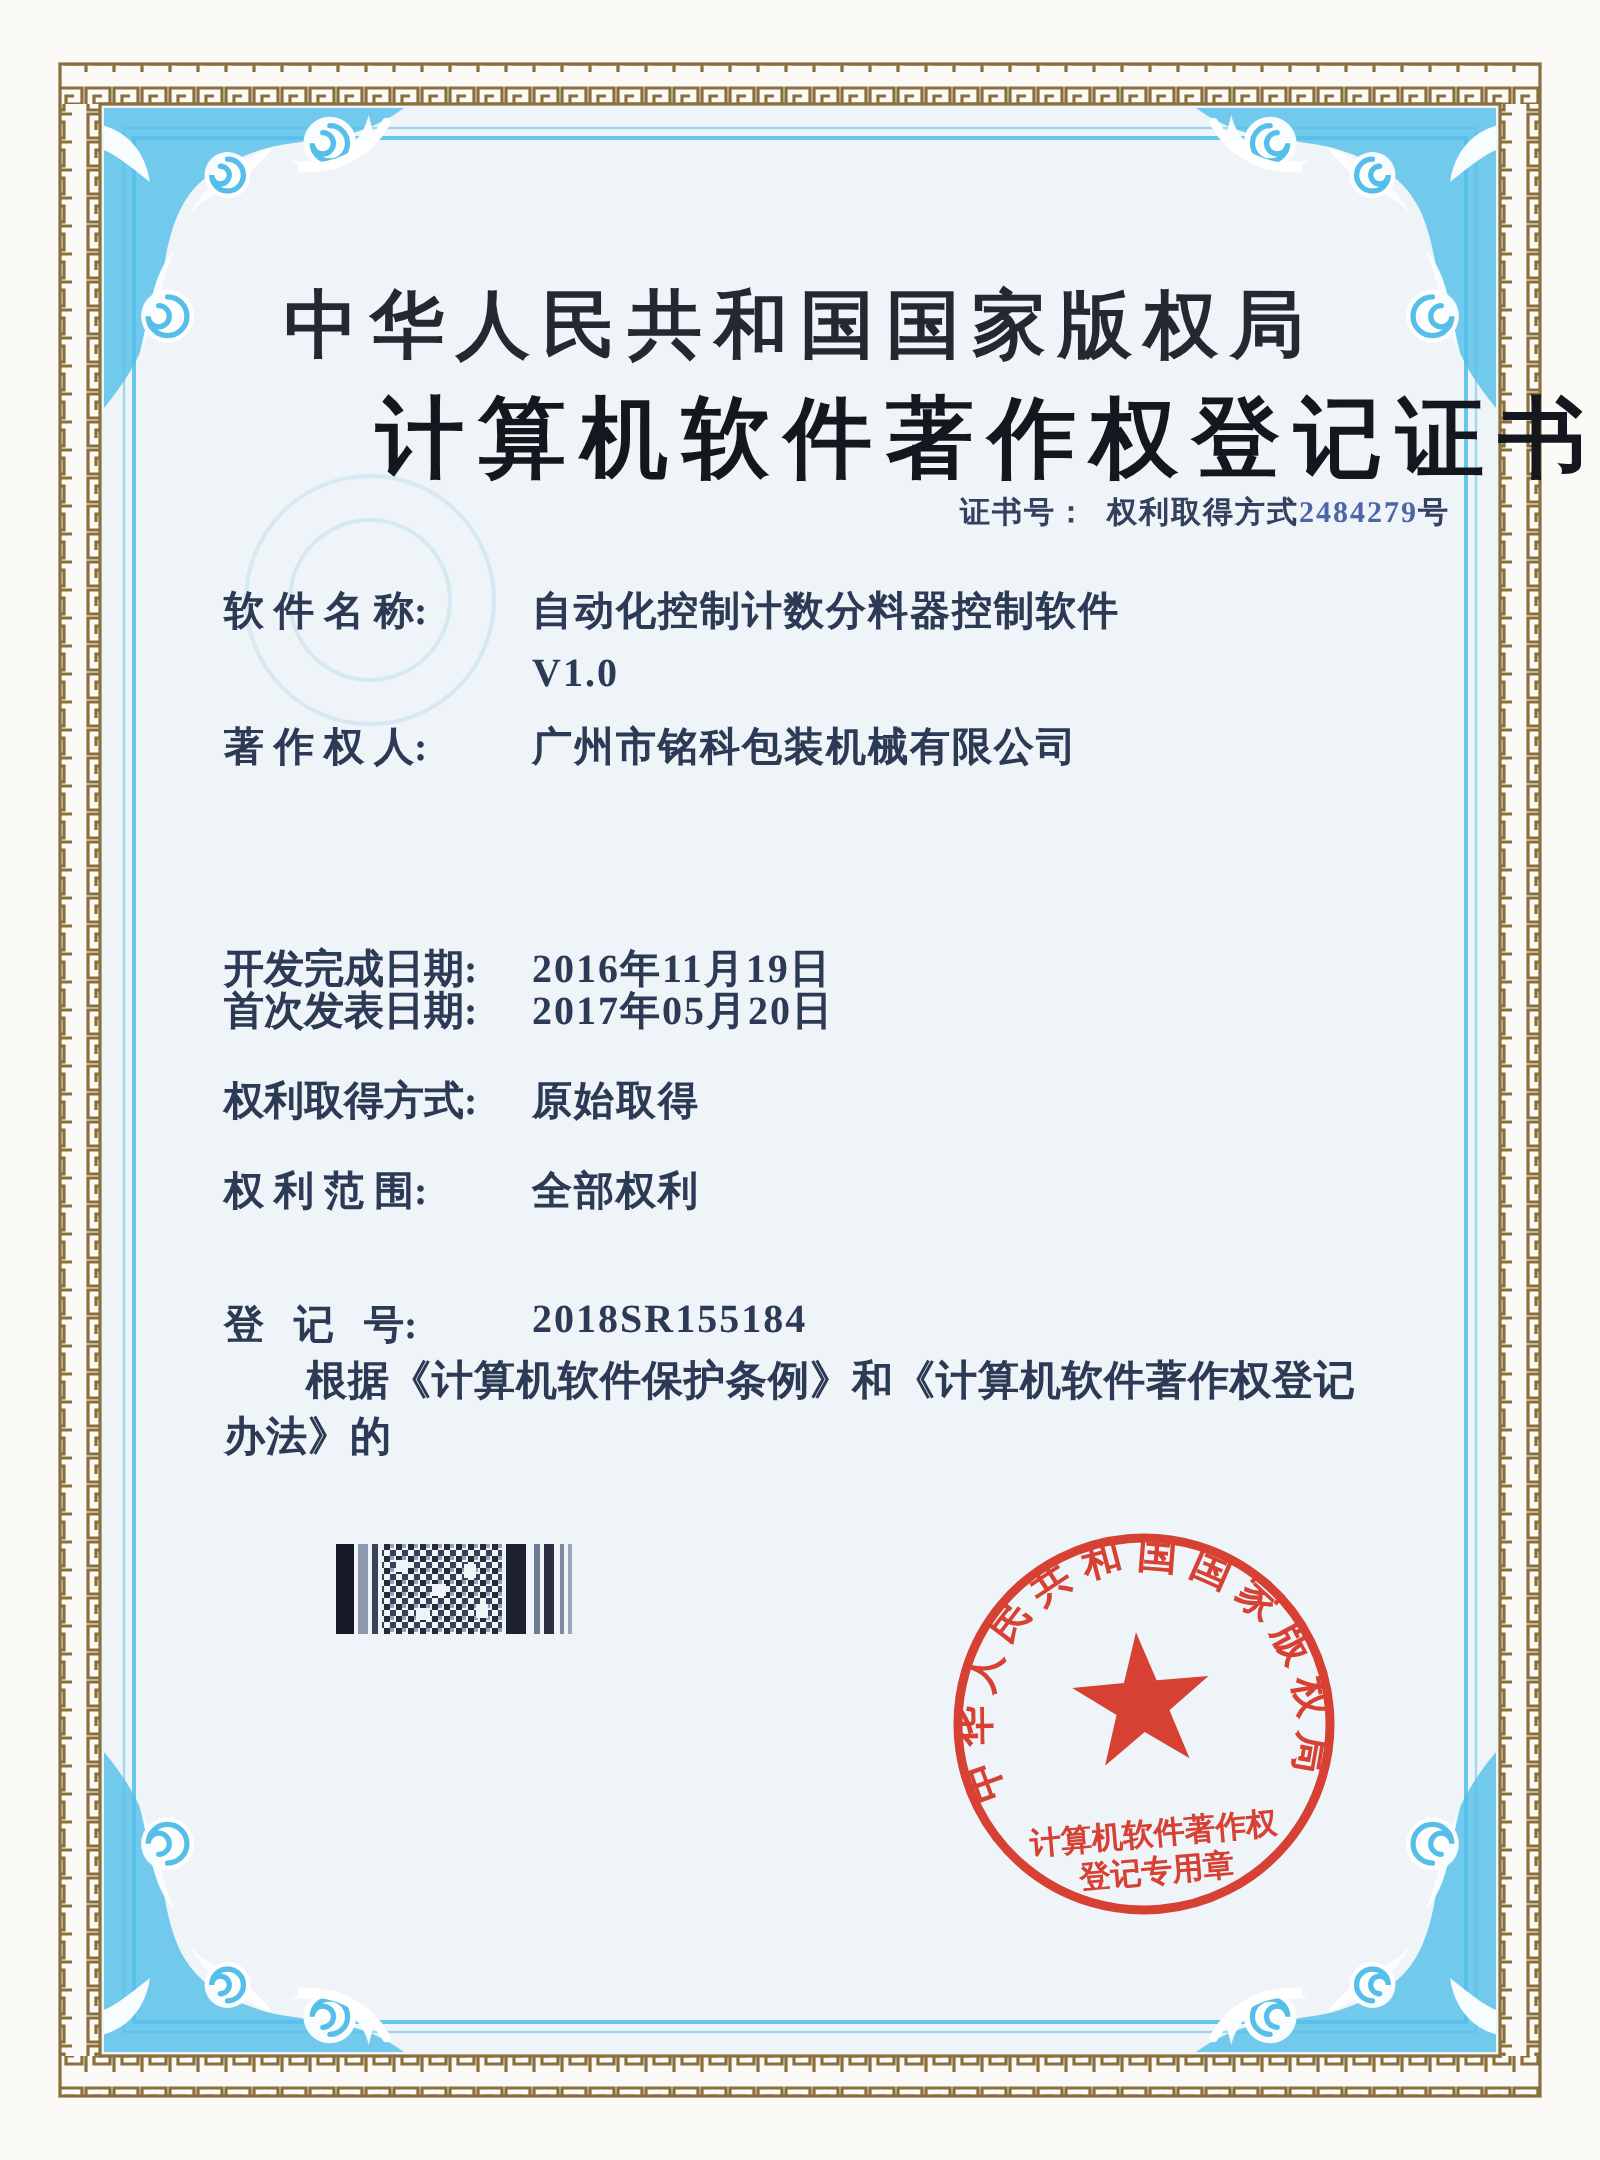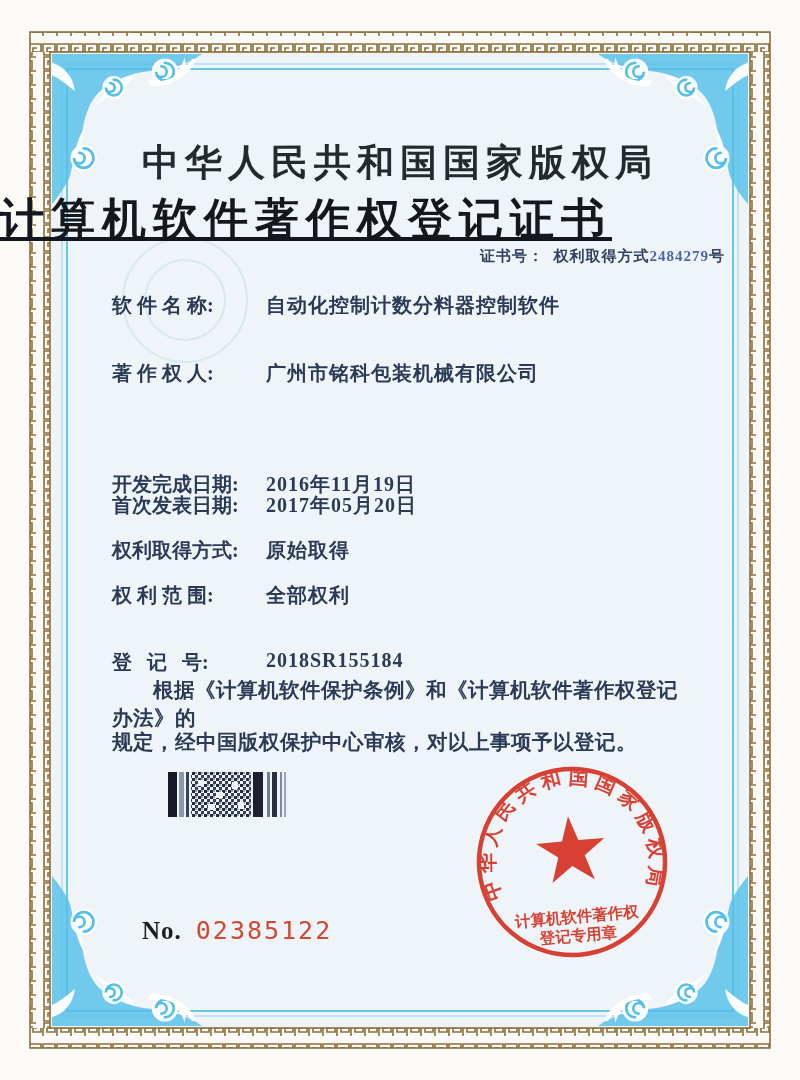--- a/index.html
+++ b/index.html
@@ -11,22 +11,22 @@
   .stage{position:absolute;inset:0;border-radius:30px;}
   .frame-svg{position:absolute;left:0;top:0;width:800px;height:1080px;}
 
   .content{position:absolute;inset:0;color:#2c3a55;}
 
   .title{
     position:absolute;left:0;right:0;top:138px;text-align:center;
     font-size:37px;font-weight:bold;letter-spacing:6px;color:#232831;
   }
   .subtitle{
-    position:absolute;left:0;right:0;top:190px;text-align:left;
-    font-size:44px;font-weight:bold;letter-spacing:7px;color:#14171e;text-decoration:underline;
+    position:absolute;left:0;right:0;top:190px;text-align:right;
+    font-size:44px;font-weight:bold;letter-spacing:7px;color:#14171e;
   }
   .certno{
     position:absolute;left:480px;top:247px;font-size:15px;font-weight:bold;
     color:#33415e;letter-spacing:1px;white-space:pre;
   }
   .certno .digits{color:#4f64a8;}
 
   .fields{position:absolute;left:112px;top:0;width:600px;}
   .row{position:absolute;left:0;white-space:nowrap;}
   .flabel{
@@ -131,21 +131,21 @@
   <div class="content">
 
     <div class="title">中华人民共和国国家版权局</div>
     <div class="subtitle">计算机软件著作权登记证书</div>
 
     <div class="certno"><span>证书号：  </span><span>权利取得方式</span><span class="digits">2484279</span><span>号</span></div>
 
     <div class="fields">
       <div class="row" style="top:292px">
         <span class="flabel">软 件 名 称:</span>
-        <span class="fvalue"><span>自动化控制计数分料器控制软件</span></span>
+        <span class="fvalue"><span>自动化控制计数分料器控制软件</span><span class="v2">V1.0</span></span>
       </div>
       <div class="row" style="top:360px">
         <span class="flabel">著 作 权 人:</span>
         <span class="fvalue">广州市铭科包装机械有限公司</span>
       </div>
       <div class="row" style="top:471px">
         <span class="flabel">开发完成日期:</span>
         <span class="fvalue">2016年11月19日</span>
       </div>
       <div class="row" style="top:492px">
@@ -160,21 +160,20 @@
         <span class="flabel">权 利 范 围:</span>
         <span class="fvalue">全部权利</span>
       </div>
       <div class="row" style="top:649px">
         <span class="flabel">登   记   号:</span>
         <span class="fvalue">2018SR155184</span>
       </div>
     </div>
 
     <div class="para l1">根据《计算机软件保护条例》和《计算机软件著作权登记办法》的</div>
-    <div class="para l2">规定，经中国版权保护中心审核，对以上事项予以登记。</div>
 
     <svg class="barcode" viewBox="0 0 120 45" xmlns="http://www.w3.org/2000/svg">
       <defs>
         <pattern id="bcn" width="6" height="6" patternUnits="userSpaceOnUse">
           <rect width="3" height="3" fill="#252a38"></rect>
           <rect x="3" y="3" width="3" height="3" fill="#39405a"></rect>
           <rect x="3" y="0" width="2" height="2" fill="#5a6a85" opacity="0.6"></rect>
         </pattern>
       </defs>
       <rect x="0" y="0" width="9" height="45" fill="#171a26"></rect>
@@ -200,18 +199,15 @@
       <circle cx="0" cy="0" r="93" fill="none" stroke="#d63425" stroke-width="4.5"></circle>
       <text font-size="20" font-weight="bold" fill="#d63425" font-family="Liberation Serif, DejaVu Serif, serif">
         <textPath href="#sealArc" startOffset="50%" text-anchor="middle" textLength="305">中华人民共和国国家版权局</textPath>
       </text>
       <path fill="#d63425" transform="translate(0,-10)" d="M0,-36 L8.2,-11.3 L34.2,-11.1 L13.3,4.3 L21.2,29.1 L0,14 L-21.2,29.1 L-13.3,4.3 L-34.2,-11.1 L-8.2,-11.3 Z"></path>
       <text x="0" y="60" text-anchor="middle" font-size="15.5" font-weight="bold" fill="#d63425" font-family="Liberation Serif, DejaVu Serif, serif">计算机软件著作权</text>
       <text x="0" y="79" text-anchor="middle" font-size="15.5" font-weight="bold" fill="#d63425" font-family="Liberation Serif, DejaVu Serif, serif">登记专用章</text>
     </svg>
 
 
-    <div class="no-line">
-      <span class="no-label">No.</span><span class="no-value">02385122</span>
-    </div>
 
   </div>
 </div>
 
 </body></html>

